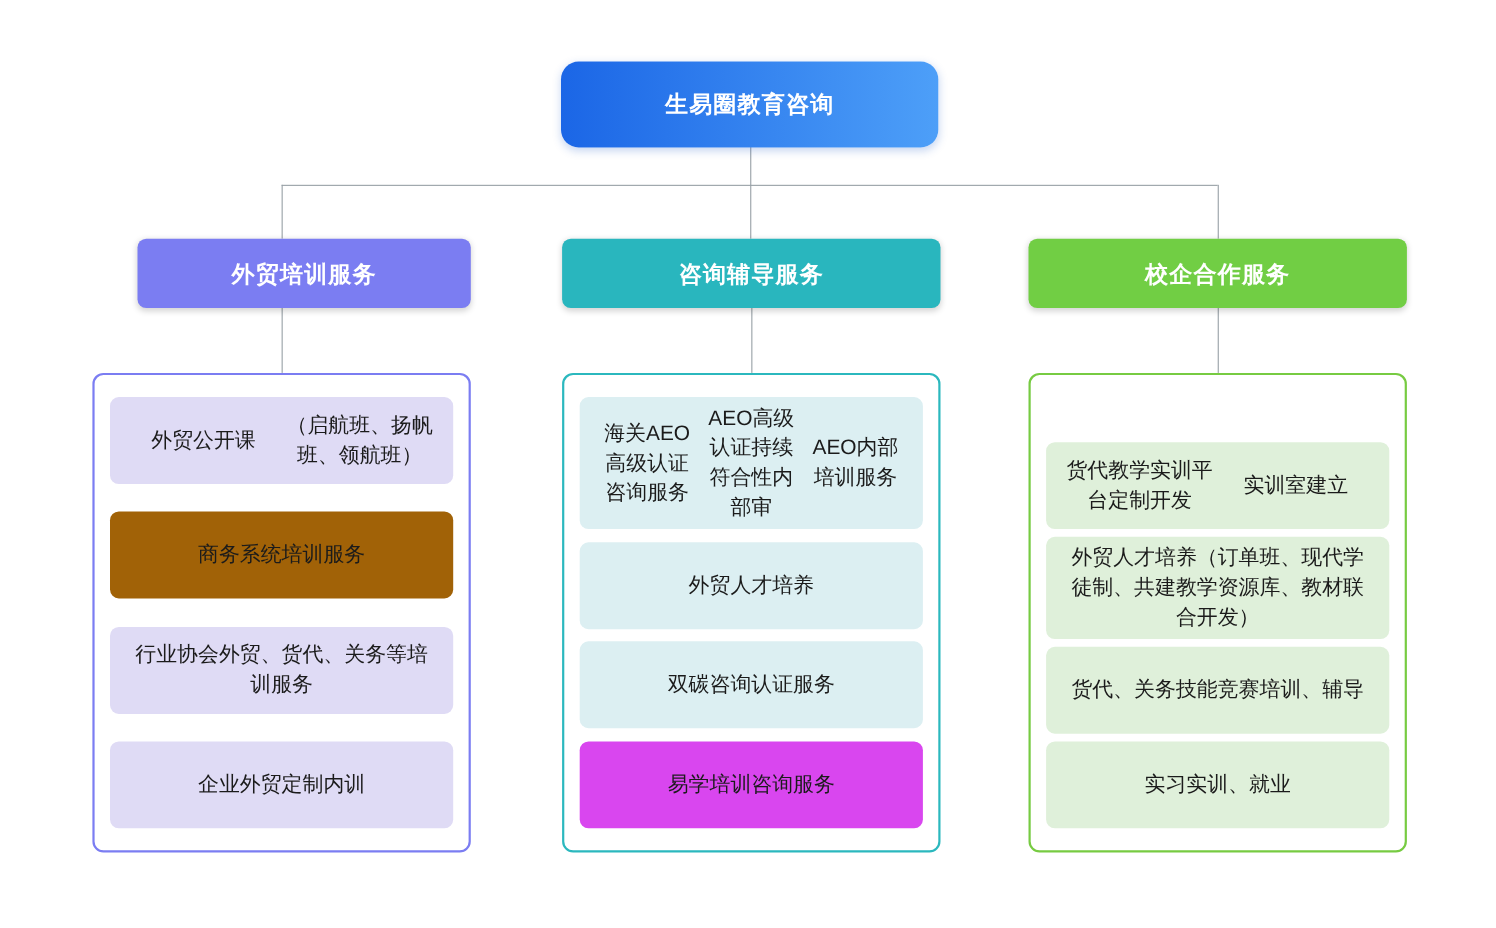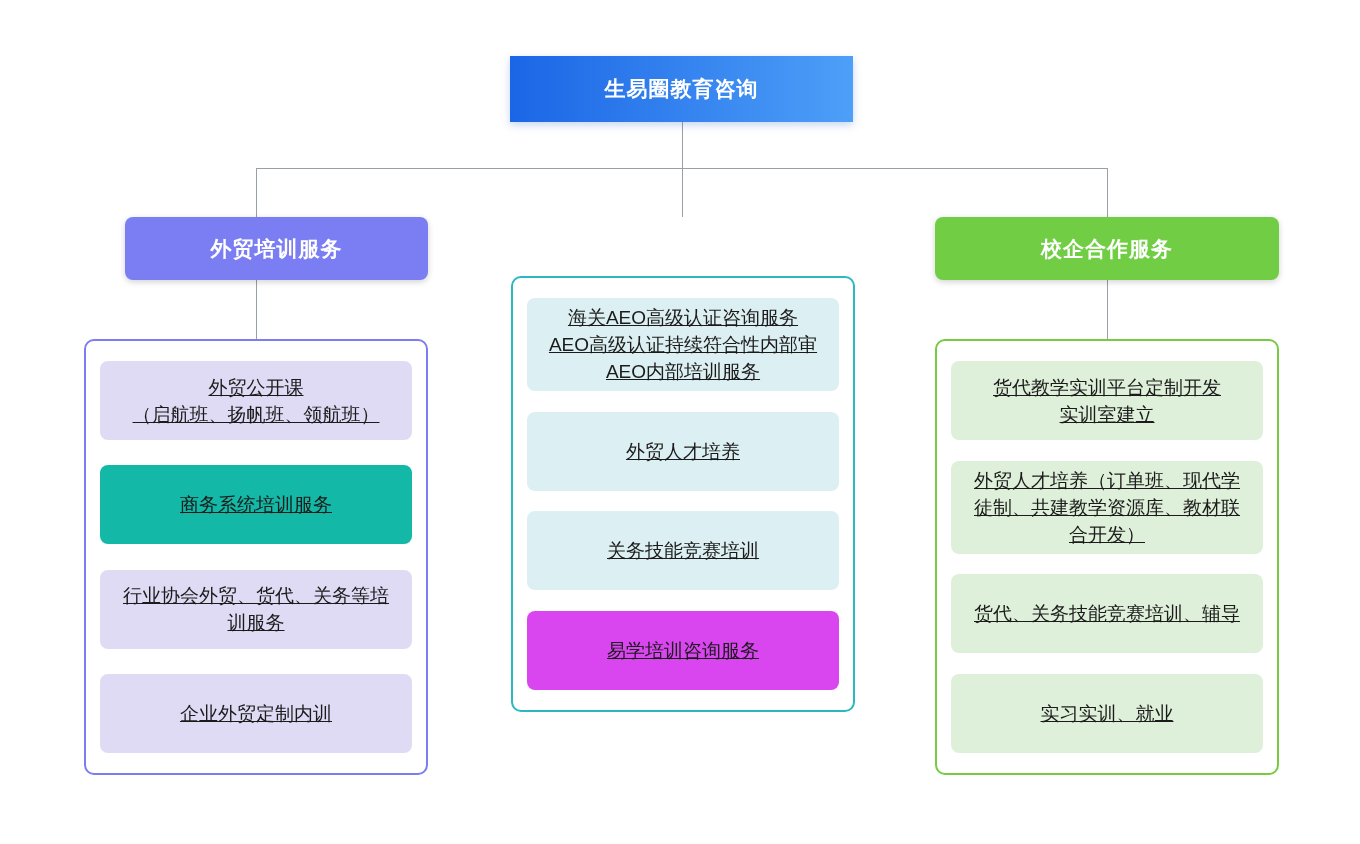--- a/index.html
+++ b/index.html
@@ -17,22 +17,22 @@
   .conn-root-v   { left: 682px;  top: 121px; height: 96px; }
   .conn-h-main   { left: 256px;  top: 168px; width: 851px; }
   .conn-left-v   { left: 256px;  top: 168px; height: 49px; }
   .conn-right-v  { left: 1107px; top: 168px; height: 49px; }
   .conn-drop-0   { left: 256px;  top: 280px; height: 59px; }
   .conn-drop-1   { left: 683px;  top: 280px; height: 59px; }
   .conn-drop-2   { left: 1107px; top: 280px; height: 59px; }
 
   
   .root-node {
-    position: absolute; left: 510px; top: 56px; width: 343px; height: 66px;
-    border-radius: 0; display: flex; align-items: center; justify-content: center;
+    position: absolute; left: 510px; top: 56px; width: 343px; height: 78px;
+    border-radius: 16px; display: flex; align-items: center; justify-content: center;
     color: #ffffff; font-size: 21px; font-weight: bold; letter-spacing: 1px;
     box-shadow: 0 3px 8px rgba(30, 90, 200, 0.25);
   }
 
   
   .branch { position: absolute; top: 217px; width: 344px; display: flex; flex-direction: column; }
   .branch-0 { left: 84px; }
   .branch-1 { left: 511px; }
   .branch-2 { left: 935px; }
 
@@ -43,22 +43,22 @@
     box-shadow: 0 2px 6px rgba(0,0,0,0.18);
   }
   .branch-spacer { height: 59px; }
   .branch-body {
     height: 436px; border: 2px solid #999; border-radius: 10px;
     padding: 20px 14px; background: #ffffff;
     display: flex; flex-direction: column; justify-content: space-between;
   }
   .item {
     min-height: 79px; border-radius: 8px; padding: 6px 14px;
-    display: flex; flex-direction: column; align-items: center; justify-content: center;
-    text-align: center; color: #1B1B1B; font-size: 19px; line-height: 27px; text-decoration: underline;
+    display: flex; flex-direction: row; align-items: center; justify-content: center;
+    text-align: center; color: #1B1B1B; font-size: 19px; line-height: 27px;
   }
   .item-line { width: 100%; }
 </style>
 </head>
 <body>
 
 <div class="canvas">
 
   <div class="connector conn-v conn-root-v" style="background: rgb(151, 160, 166);"></div>
   <div class="connector conn-h conn-h-main" style="background: rgb(151, 160, 166);"></div>
@@ -75,59 +75,62 @@
   <section class="branch branch-0">
     <div class="branch-header" style="background: rgb(123, 125, 242); margin-left: 41px;">
       <span>外贸培训服务</span>
     </div>
     <div class="branch-spacer"></div>
     <div class="branch-body" style="border-color: rgb(123, 125, 242);">
         <div class="item" style="background: rgb(223, 219, 245);">
           <div class="item-line">外贸公开课</div>
           <div class="item-line">（启航班、扬帆班、领航班）</div>
         </div>
-        <div class="item" style="background: #14b8a6;">
+        <div class="item" style="background: #a16207;">
           <div class="item-line">商务系统培训服务</div>
         </div>
         <div class="item" style="background: rgb(223, 219, 245);">
           <div class="item-line">行业协会外贸、货代、关务等培训服务</div>
         </div>
         <div class="item" style="background: rgb(223, 219, 245);">
           <div class="item-line">企业外贸定制内训</div>
         </div>
       </div>
   </section>
 
   <section class="branch branch-1">
+    <div class="branch-header" style="background: rgb(41, 182, 190);">
+      <span>咨询辅导服务</span>
+    </div>
     <div class="branch-spacer"></div>
     <div class="branch-body" style="border-color: rgb(43, 184, 190);">
         <div class="item" style="background: rgb(220, 239, 242);">
           <div class="item-line">海关AEO高级认证咨询服务</div>
           <div class="item-line">AEO高级认证持续符合性内部审</div>
           <div class="item-line">AEO内部培训服务</div>
         </div>
         <div class="item" style="background: rgb(220, 239, 242);">
           <div class="item-line">外贸人才培养</div>
         </div>
         <div class="item" style="background: rgb(220, 239, 242);">
-          <div class="item-line">关务技能竞赛培训</div>
+          <div class="item-line">双碳咨询认证服务</div>
         </div>
         <div class="item" style="background: #d946ef;">
           <div class="item-line">易学培训咨询服务</div>
         </div>
       </div>
   </section>
 
   <section class="branch branch-2">
     <div class="branch-header" style="background: rgb(113, 206, 68); align-items: center;">
       <span>校企合作服务</span>
     </div>
     <div class="branch-spacer"></div>
     <div class="branch-body" style="border-color: rgb(119, 203, 66);">
-        <div class="item" style="background: rgb(223, 240, 218);">
+        <div class="item" style="background: rgb(223, 240, 218); margin-top: 41px;">
           <div class="item-line">货代教学实训平台定制开发</div>
           <div class="item-line">实训室建立</div>
         </div>
         <div class="item" style="background: rgb(223, 240, 218);">
           <div class="item-line">外贸人才培养（订单班、现代学徒制、共建教学资源库、教材联合开发）</div>
         </div>
         <div class="item" style="background: rgb(223, 240, 218);">
           <div class="item-line">货代、关务技能竞赛培训、辅导</div>
         </div>
         <div class="item" style="background: rgb(223, 240, 218);">

